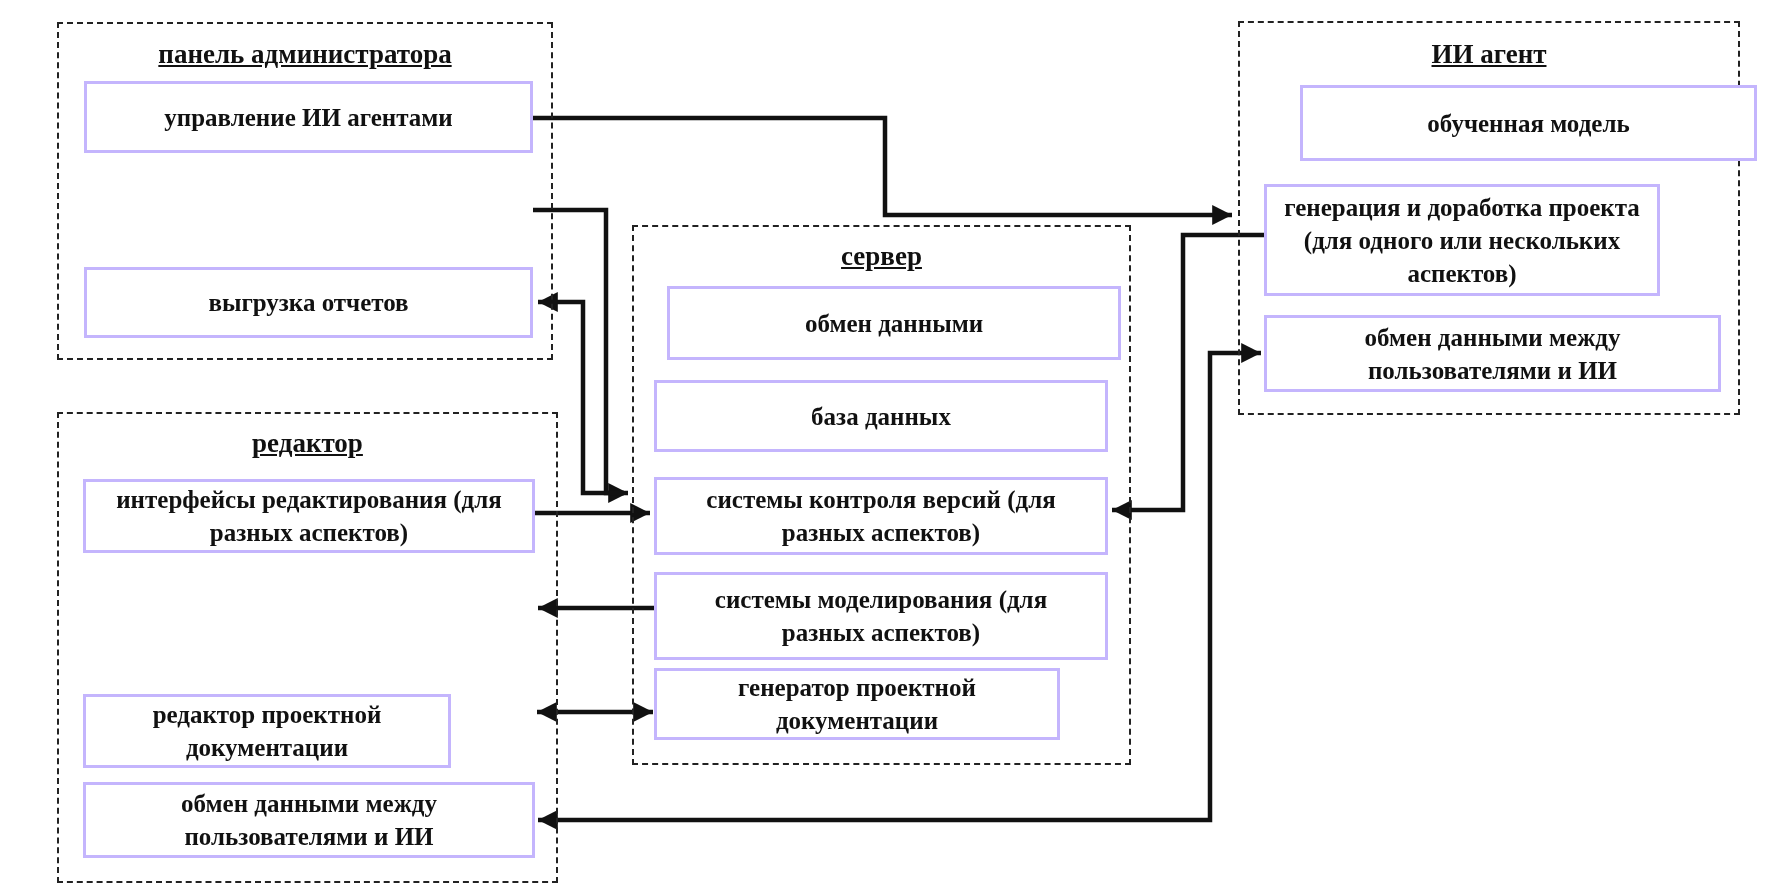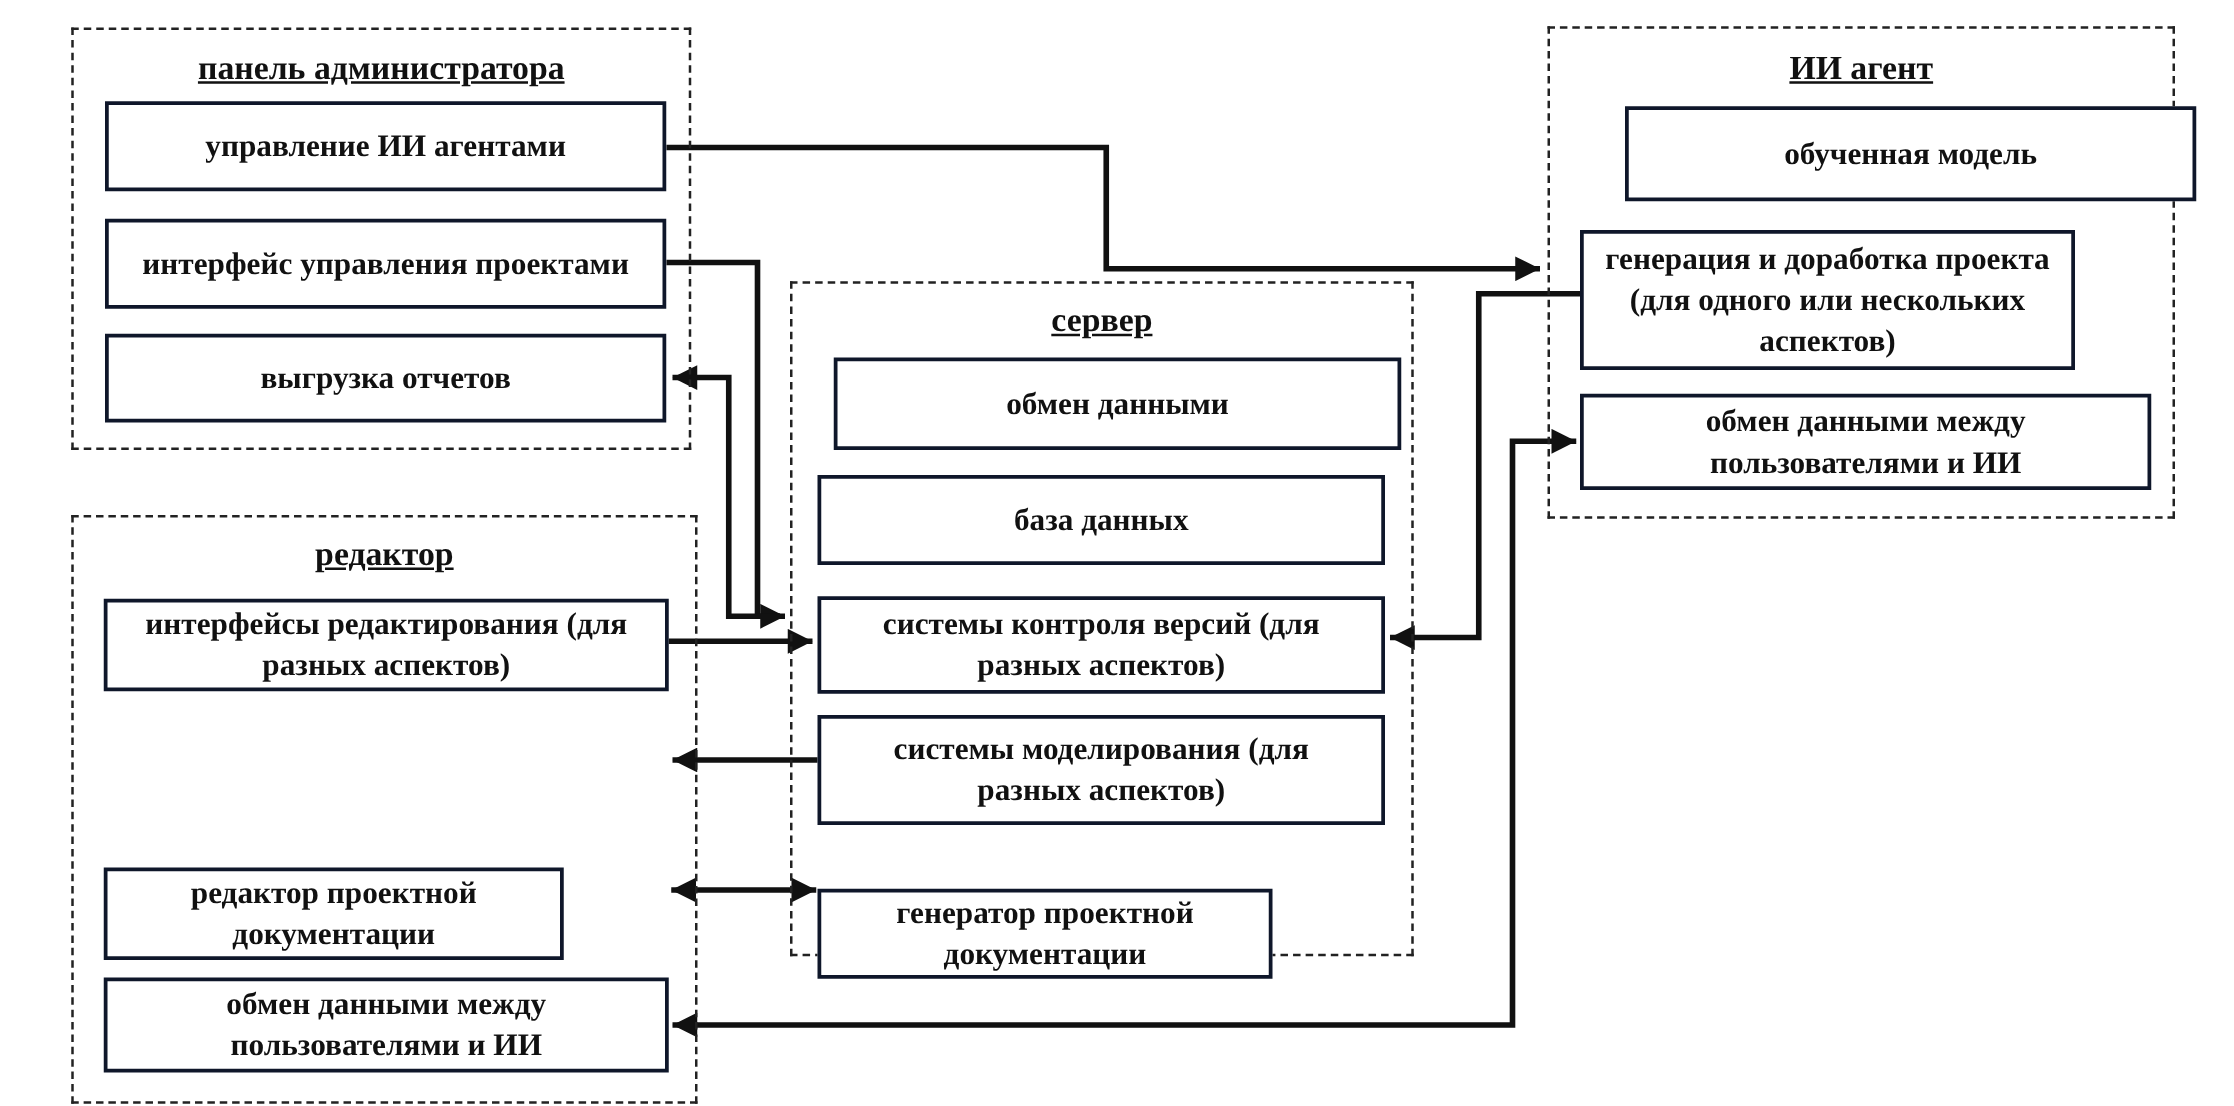--- a/index.html
+++ b/index.html
@@ -33,21 +33,21 @@
     width: 100%;
     text-align: center;
     font-weight: bold;
     font-size: 27px;
     line-height: 30px;
     color: #111111;
     text-decoration: underline;
   }
   .node {
     position: absolute;
-    border: 3px solid #0f172a;
+    border: 3px solid #c4b5fd;
     background: #ffffff;
     box-sizing: border-box;
     display: flex;
     align-items: center;
     justify-content: center;
     text-align: center;
     font-weight: bold;
     font-size: 25px;
     line-height: 33px;
     padding: 2px 14px;
@@ -83,38 +83,37 @@
 
     <path d="M 537 712 H 653" fill="none" stroke="#111111" stroke-width="4.5" marker-start="url(#arrowStart)" marker-end="url(#arrowEnd)"></path>
 
     <path d="M 1261 353 H 1210 V 820 H 538" fill="none" stroke="#111111" stroke-width="4.5" marker-start="url(#arrowStart)" marker-end="url(#arrowEnd)"></path>
   </svg>
 
   <div class="group" style="left:57px; top:22px; width:496px; height:338px;">
     <div class="group-title" style="top:15px;">панель администратора</div>
   </div>
   <div class="node" style="left:84px; top:81px; width:449px; height:72px;">управление ИИ агентами</div>
-  <div class="node" style="left:84px; top:175px; width:449px; height:72px;">интерфейс управления проектами</div>
   <div class="node" style="left:84px; top:267px; width:449px; height:71px;">выгрузка отчетов</div>
 
   <div class="group" style="left:57px; top:412px; width:501px; height:471px;">
     <div class="group-title" style="top:14px;">редактор</div>
   </div>
   <div class="node" style="left:83px; top:479px; width:452px; height:74px;">интерфейсы редактирования (для разных аспектов)</div>
   <div class="node" style="left:83px; top:678px; width:368px; height:74px;margin-top:16px;">редактор проектной документации</div>
   <div class="node" style="left:83px; top:782px; width:452px; height:76px;">обмен данными между пользователями и ИИ</div>
 
   <div class="group" style="left:632px; top:225px; width:499px; height:540px;">
     <div class="group-title" style="top:14px;">сервер</div>
   </div>
   <div class="node" style="left:654px; top:286px; width:454px; height:74px;margin-left:13px;">обмен данными</div>
   <div class="node" style="left:654px; top:380px; width:454px; height:72px;">база данных</div>
   <div class="node" style="left:654px; top:477px; width:454px; height:78px;">системы контроля версий (для разных аспектов)</div>
   <div class="node" style="left:654px; top:572px; width:454px; height:88px;">системы моделирования (для разных аспектов)</div>
-  <div class="node" style="left:654px; top:668px; width:364px; height:72px;margin-top:43px;">генератор проектной документации</div>
+  <div class="node" style="left:654px; top:668px; width:406px; height:72px;">генератор проектной документации</div>
 
   <div class="group" style="left:1238px; top:21px; width:502px; height:394px;">
     <div class="group-title" style="top:16px;">ИИ агент</div>
   </div>
   <div class="node" style="left:1264px; top:85px; width:457px; height:76px;margin-left:36px;">обученная модель</div>
   <div class="node" style="left:1264px; top:184px; width:396px; height:112px;">генерация и доработка проекта (для одного или нескольких аспектов)</div>
   <div class="node" style="left:1264px; top:315px; width:457px; height:77px;">обмен данными между пользователями и ИИ</div>
 
 </div>
 

